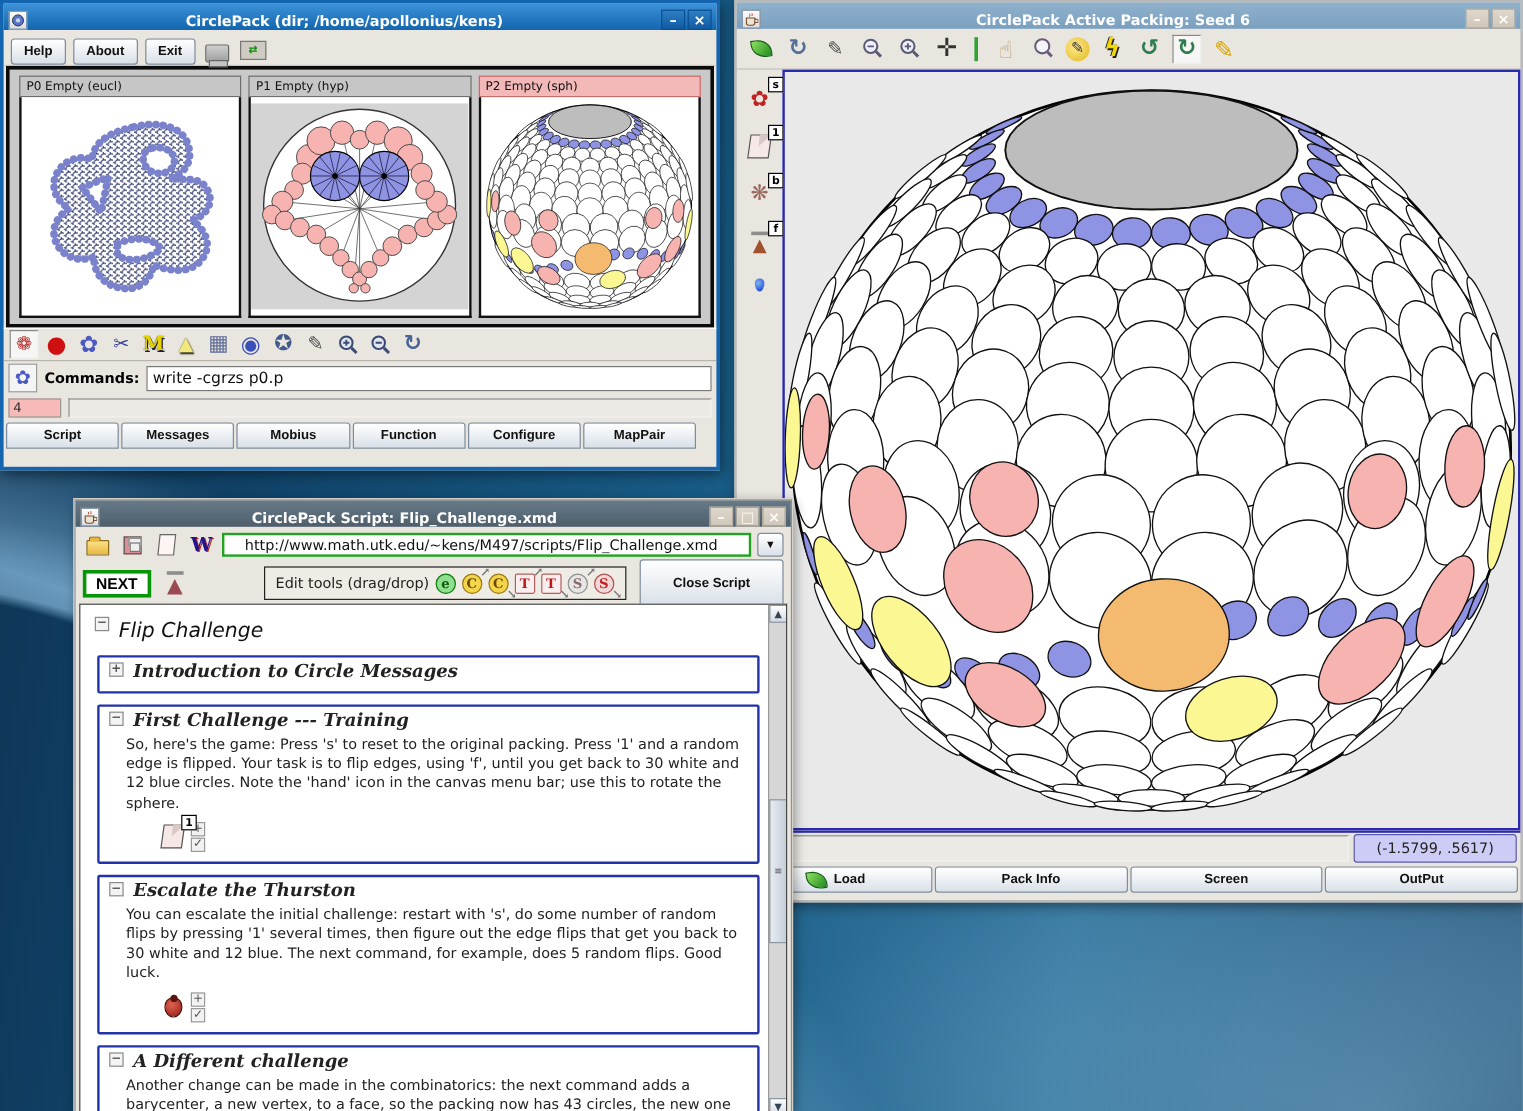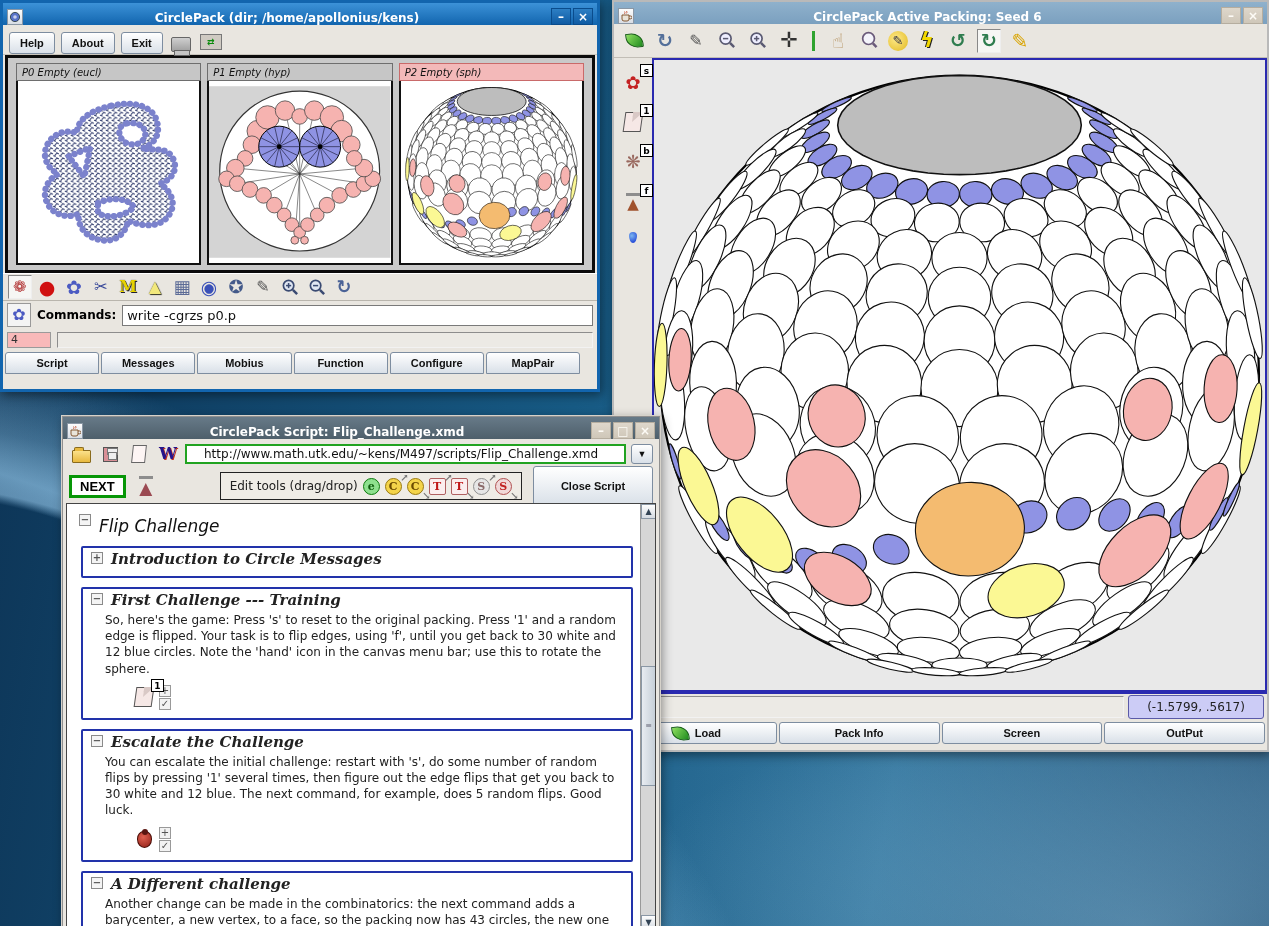--- a/index.html
+++ b/index.html
@@ -24,21 +24,21 @@
   .wbtn.beige{background:linear-gradient(#ded7cb,#cfc7b9);border:1px solid #b5ad9f;color:#fdfbf6}
   .btn{background:linear-gradient(#ffffff,#d9e0e8);border:1px solid #7d8da0;border-radius:3px;font-weight:bold;font-size:11px;color:#111;display:flex;align-items:center;justify-content:center;padding:0 10px;height:22px}
   .ti{width:24px;height:24px;display:flex;align-items:center;justify-content:center;font-size:16px;line-height:1}
   .pressed{background:#f6f6f4;border:1px solid;border-color:#888 #eee #eee #888}
   .inset{background:#eceae5;border:1px solid;border-color:#8d8d8d #f2f2f2 #f2f2f2 #8d8d8d}
   
   .main{left:0;top:0;width:600px;height:392px;border:3px solid #1265ae}
   .menurow{height:30px;display:flex;align-items:flex-end;gap:6px;padding:0 6px;border-bottom:1px solid #c9c5bd}
   .panelframe{height:218px;margin:0 2px;background:#c9c9c9;border:3px solid #0b0b0b;display:flex;gap:6px;padding:5px 8px}
   .panel{flex:1;display:flex;flex-direction:column}
-  .phead{height:18px;font-size:10px;font-style:italic;display:flex;align-items:center;padding:0 5px;background:#c6c6c6;border:1px solid #6e6e6e;color:#111}
+  .phead{height:18px;font-size:10px;display:flex;align-items:center;padding:0 5px;background:#c6c6c6;border:1px solid #6e6e6e;color:#111}
   .phead.pink{background:#f3b9b9;border-color:#c96a6a}
   .part{flex:1;background:#fff;border:2px solid #111;border-top:none;overflow:hidden}
   .toolrow{height:28px;display:flex;align-items:center;gap:3px;padding:0 5px;border-top:1px solid #fff;border-bottom:1px solid #b9b5ad}
   .cmdrow{height:28px;display:flex;align-items:center;gap:6px;padding:0 4px}
   .cmdrow input{flex:1;height:21px;border:1px solid #7a7a7a;font:13px "DejaVu Sans",sans-serif;padding:0 4px;background:#fff;color:#111}
   .countrow{height:21px;display:flex;align-items:center;gap:6px;padding:0 4px}
   .badge4{width:44px;height:16px;background:#f8b9b9;border:1px solid #9a9a9a;font-size:11px;padding-left:3px;color:#333}
   .countbar{flex:1;height:16px}
   .tabrow{height:28px;display:flex;gap:2px;padding:2px 17px 0 2px}
   .tab{flex:1;border-radius:3px 3px 0 0}
@@ -866,21 +866,21 @@
           <span class="minicol">
             <span class="mini">+</span>
             <span class="mini">✓</span>
           </span>
         </div>
       </div>
 
       <div class="secbox">
         <div class="sec-title">
           <span class="colbox">−</span>
-          <span class="t">Escalate the Challenge</span>
+          <span class="t">Escalate the Thurston</span>
         </div>
         <div class="sec-body">You can escalate the initial challenge: restart with 's', do some number of random flips by pressing '1' several times, then figure out the edge flips that get you back to 30 white and 12 blue. The next command, for example, does 5 random flips. Good luck.</div>
         <div class="cmdline">
           <span class="sideic">
               <span class="bugic"></span>
             </span>
           <span class="minicol">
             <span class="mini">+</span>
             <span class="mini">✓</span>
           </span>

